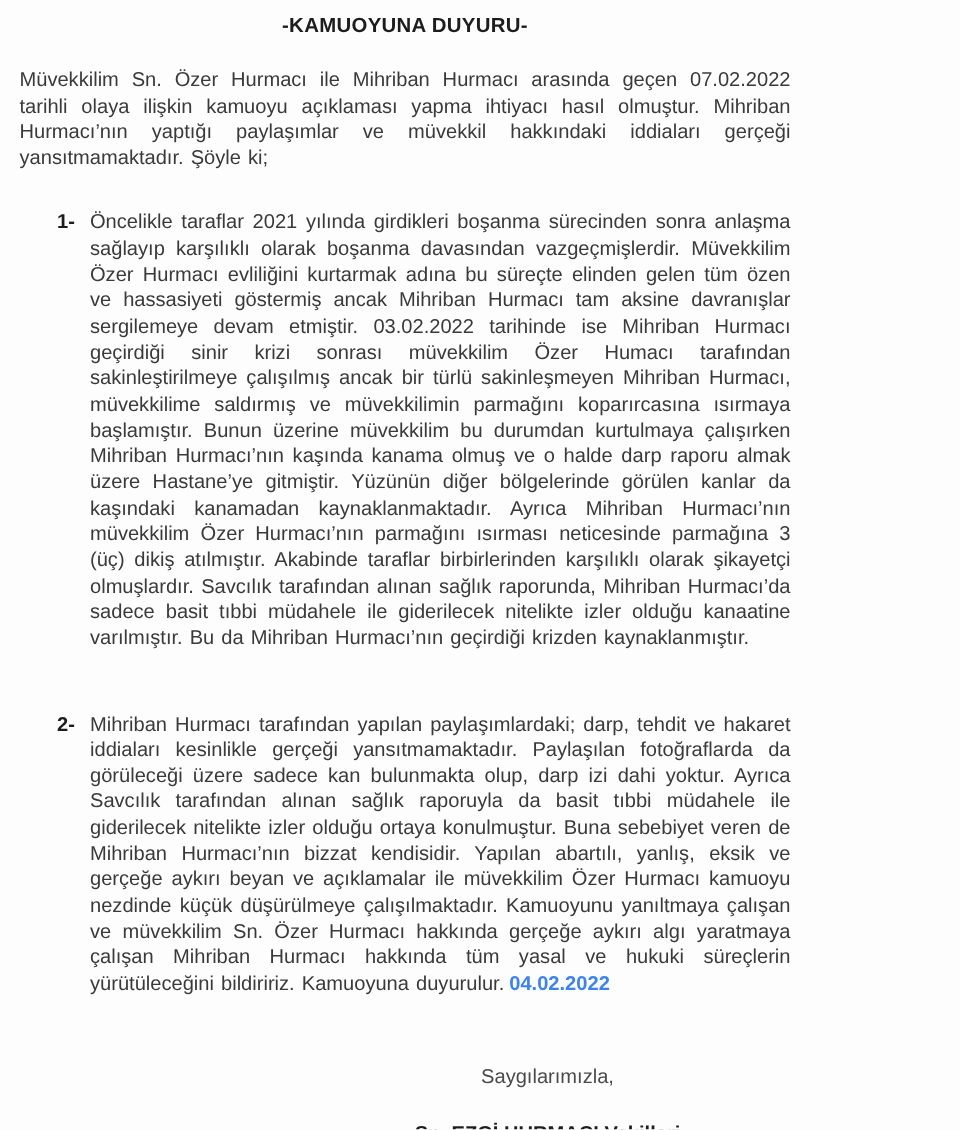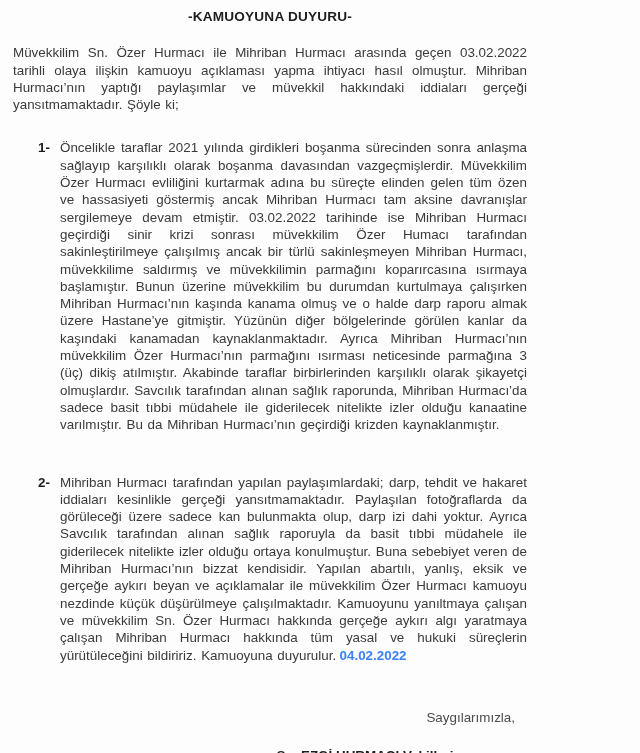--- a/index.html
+++ b/index.html
@@ -59,36 +59,35 @@
     margin-left: 0.25em;
   }
   .signature {
     width: 300px;
     margin: 45px 12px 0 auto;
     text-align: center;
   }
   .sig-closing {
     color: #4a4a4a;
     margin-bottom: 21px;
-    text-align: right;
   }
   .sig-bold {
     font-weight: bold;
     color: #1d1d1d;
     margin-bottom: 21px;
   }
 </style>
 </head>
 <body>
 
 <div class="page">
 
   <h1 class="doc-title">-KAMUOYUNA DUYURU-</h1>
 
-  <p class="intro">Müvekkilim Sn. Özer Hurmacı ile Mihriban Hurmacı arasında geçen 03.02.2022 tarihli olaya ilişkin kamuoyu açıklaması yapma ihtiyacı hasıl olmuştur. Mihriban Hurmacı’nın yaptığı paylaşımlar ve müvekkil hakkındaki iddiaları gerçeği yansıtmamaktadır. Şöyle ki;</p>
+  <p class="intro">Müvekkilim Sn. Özer Hurmacı ile Mihriban Hurmacı arasında geçen 07.02.2022 tarihli olaya ilişkin kamuoyu açıklaması yapma ihtiyacı hasıl olmuştur. Mihriban Hurmacı’nın yaptığı paylaşımlar ve müvekkil hakkındaki iddiaları gerçeği yansıtmamaktadır. Şöyle ki;</p>
 
   <div class="list-item">
     <span class="item-number">1-</span>
     <div class="item-body">
       <span>Öncelikle taraflar 2021 yılında girdikleri boşanma sürecinden sonra anlaşma sağlayıp karşılıklı olarak boşanma davasından vazgeçmişlerdir. Müvekkilim Özer Hurmacı evliliğini kurtarmak adına bu süreçte elinden gelen tüm özen ve hassasiyeti göstermiş ancak Mihriban Hurmacı tam aksine davranışlar sergilemeye devam etmiştir. 03.02.2022 tarihinde ise Mihriban Hurmacı geçirdiği sinir krizi sonrası müvekkilim Özer Humacı tarafından sakinleştirilmeye çalışılmış ancak bir türlü sakinleşmeyen Mihriban Hurmacı, müvekkilime saldırmış ve müvekkilimin parmağını koparırcasına ısırmaya başlamıştır. Bunun üzerine müvekkilim bu durumdan kurtulmaya çalışırken Mihriban Hurmacı’nın kaşında kanama olmuş ve o halde darp raporu almak üzere Hastane’ye gitmiştir. Yüzünün diğer bölgelerinde görülen kanlar da kaşındaki kanamadan kaynaklanmaktadır. Ayrıca Mihriban Hurmacı’nın müvekkilim Özer Hurmacı’nın parmağını ısırması neticesinde parmağına 3 (üç) dikiş atılmıştır. Akabinde taraflar birbirlerinden karşılıklı olarak şikayetçi olmuşlardır. Savcılık tarafından alınan sağlık raporunda, Mihriban Hurmacı’da sadece basit tıbbi müdahele ile giderilecek nitelikte izler olduğu kanaatine varılmıştır. Bu da Mihriban Hurmacı’nın geçirdiği krizden kaynaklanmıştır.</span>
     </div>
   </div>
 
   <div class="list-item">
     <span class="item-number">2-</span>

